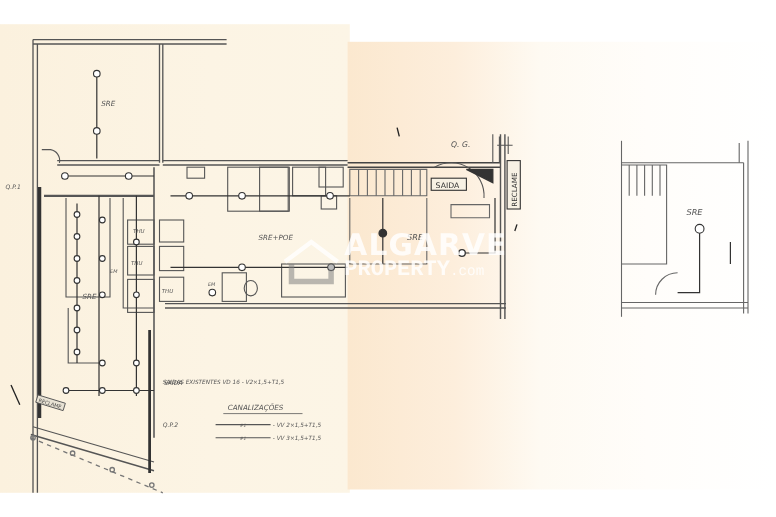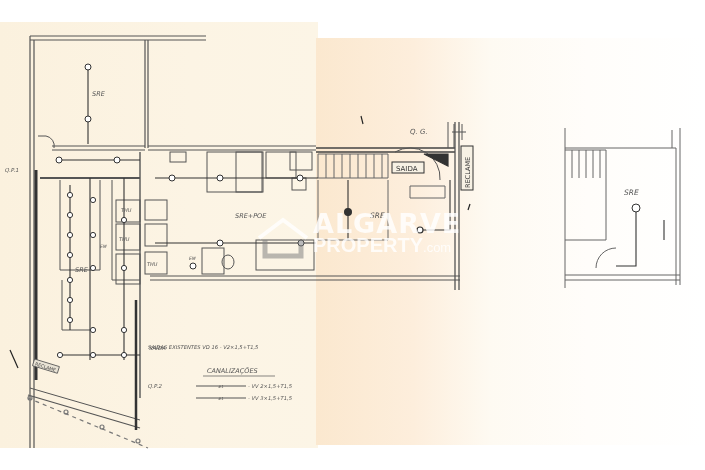--- a/index.html
+++ b/index.html
@@ -4,21 +4,21 @@
 <style>
   html, body { margin: 0; padding: 0; }
   body { width: 705px; height: 470px; background: #ffffff; position: relative; overflow: hidden; font-family: "DejaVu Sans", sans-serif; }
   .sheet { position: absolute; }
   #sheet-left { left: 0; top: 22px; width: 318px; height: 426px; background: linear-gradient(90deg, #fbf1de 0%, #fcf4e4 60%, #fcf5e6 100%); }
   #sheet-right { left: 316px; top: 38px; width: 389px; height: 407px; background: linear-gradient(90deg, #fbe8cf 0%, #fdeedc 25%, #fefaf2 45%, #fffdfa 70%, #ffffff 100%); }
   svg { position: absolute; left: 0; top: 0; }
   .lbl { font-family: "DejaVu Sans", sans-serif; font-style: italic; fill: #555; }
   .watermark { position: absolute; left: 255px; top: 208px; width: 200px; height: 60px; pointer-events: none; }
   .wm-text1 { position: absolute; left: 58px; top: 0; font-family: "DejaVu Sans", sans-serif; font-weight: bold; font-size: 27px; letter-spacing: 1px; color: rgba(255,255,255,0.82); }
-  .wm-text2 { position: absolute; left: 58px; top: 26px; font-family: Liberation Sans, sans-serif; font-weight: bold; font-size: 20px; color: rgba(255,255,255,0.82); }
+  .wm-text2 { position: absolute; left: 58px; top: 26px; font-family: Liberation Mono, monospace; font-weight: bold; font-size: 20px; color: rgba(255,255,255,0.82); }
   .wm-com { font-size: 13px; font-weight: normal; }
   .wm-logo { position: absolute; left: 0; top: 8px; width: 56px; height: 44px; }
 </style>
 </head>
 <body>
 
 <div class="sheet" id="sheet-left"></div>
 <div class="sheet" id="sheet-right"></div>
 
 <svg width="705" height="470" viewBox="0 0 705 470">

